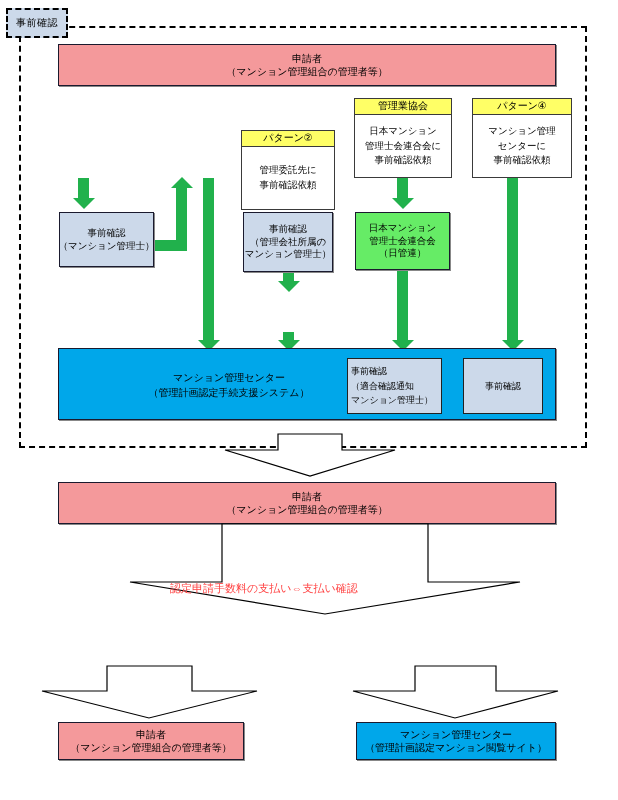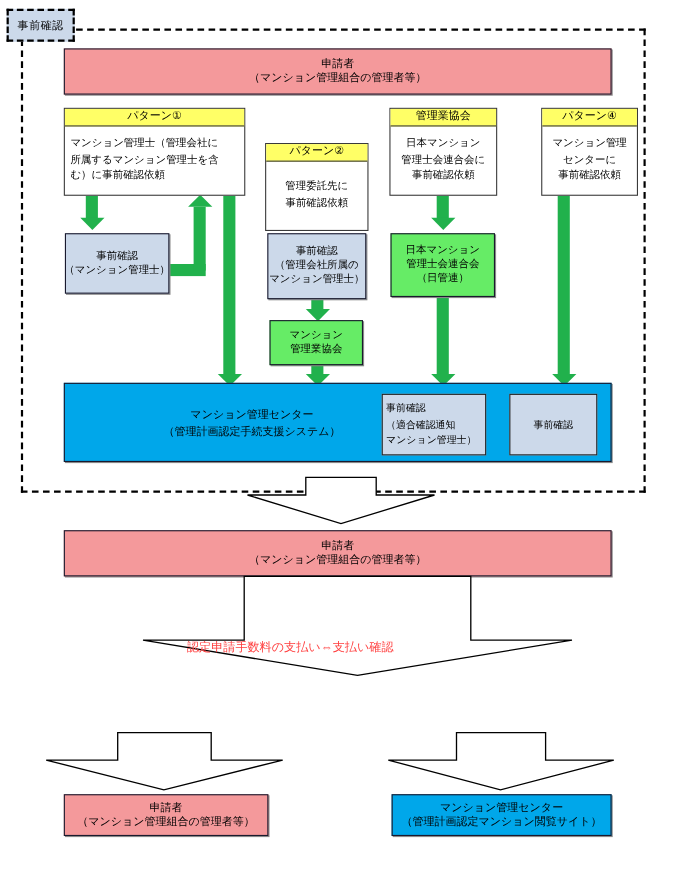--- a/index.html
+++ b/index.html
@@ -152,47 +152,39 @@
 
   <div class="abs" id="dashed-label" style="left:6px; top:8px; width:62px; height:30px; z-index:12;">
     <span>事前確認</span>
   </div>
 
   <div class="abs box c-red box-shadow fs10" style="left:58px; top:44px; width:498px; height:42px; z-index:5;">
     <span class="ln">申請者</span>
     <span class="ln">（マンション管理組合の管理者等）</span>
   </div>
 
-  <div class="abs pattern-card" style="left:58px; top:98px; width:165px; height:80px; z-index:6;">
-    <div class="pattern-head">パターン①</div>
-    <div class="pattern-body left-align">
-      <span class="ln">マンション管理士（管理会社に</span>
-      <span class="ln">所属するマンション管理士を含</span>
-      <span class="ln">む）に事前確認依頼</span>
-    </div>
-  </div>
 
   <div class="abs pattern-card" style="left:241px; top:98px; width:94px; height:80px; z-index:6;margin-top:32px;">
     <div class="pattern-head">パターン②</div>
     <div class="pattern-body">
       <span class="ln">管理委託先に</span>
       <span class="ln">事前確認依頼</span>
     </div>
   </div>
 
   <div class="abs pattern-card" style="left:354px; top:98px; width:98px; height:80px; z-index:6;">
     <div class="pattern-head">管理業協会</div>
     <div class="pattern-body">
       <span class="ln">日本マンション</span>
       <span class="ln">管理士会連合会に</span>
       <span class="ln">事前確認依頼</span>
     </div>
   </div>
 
-  <div class="abs pattern-card" style="left:492px; top:98px; width:88px; height:80px; z-index:6;">
+  <div class="abs pattern-card" style="left:472px; top:98px; width:100px; height:80px; z-index:6;">
     <div class="pattern-head">パターン④</div>
     <div class="pattern-body">
       <span class="ln">マンション管理</span>
       <span class="ln">センターに</span>
       <span class="ln">事前確認依頼</span>
     </div>
   </div>
 
   <div class="abs g-stem" style="left:78px; top:178px; width:11px; height:22px; z-index:3;"></div>
   <div class="abs g-head-down-sm" style="left:72.5px; top:198px; z-index:3;"></div>
@@ -214,24 +206,20 @@
 
   <div class="abs box c-lblue box-shadow fs95" style="left:243px; top:212px; width:90px; height:60px; z-index:6;">
     <span class="ln">事前確認</span>
     <span class="ln">（管理会社所属の</span>
     <span class="ln">マンション管理士）</span>
   </div>
 
   <div class="abs g-stem" style="left:283px; top:272px; width:11px; height:11px; z-index:3;"></div>
   <div class="abs g-head-down-sm" style="left:277.5px; top:281px; z-index:3;"></div>
 
-  <div class="abs box c-green box-shadow fs95" style="left:245px; top:291px; width:85px; height:41px; z-index:6;">
-    <span class="ln">マンション</span>
-    <span class="ln">管理業協会</span>
-  </div>
 
   <div class="abs g-stem" style="left:283px; top:332px; width:11px; height:10px; z-index:3;"></div>
   <div class="abs g-head-down-sm" style="left:277.5px; top:340px; z-index:3;"></div>
 
   <div class="abs g-stem" style="left:397px; top:178px; width:11px; height:22px; z-index:3;"></div>
   <div class="abs g-head-down-sm" style="left:391.5px; top:198px; z-index:3;"></div>
 
   <div class="abs box c-green box-shadow fs95" style="left:355px; top:212px; width:95px; height:58px; z-index:6;">
     <span class="ln">日本マンション</span>
     <span class="ln">管理士会連合会</span>

